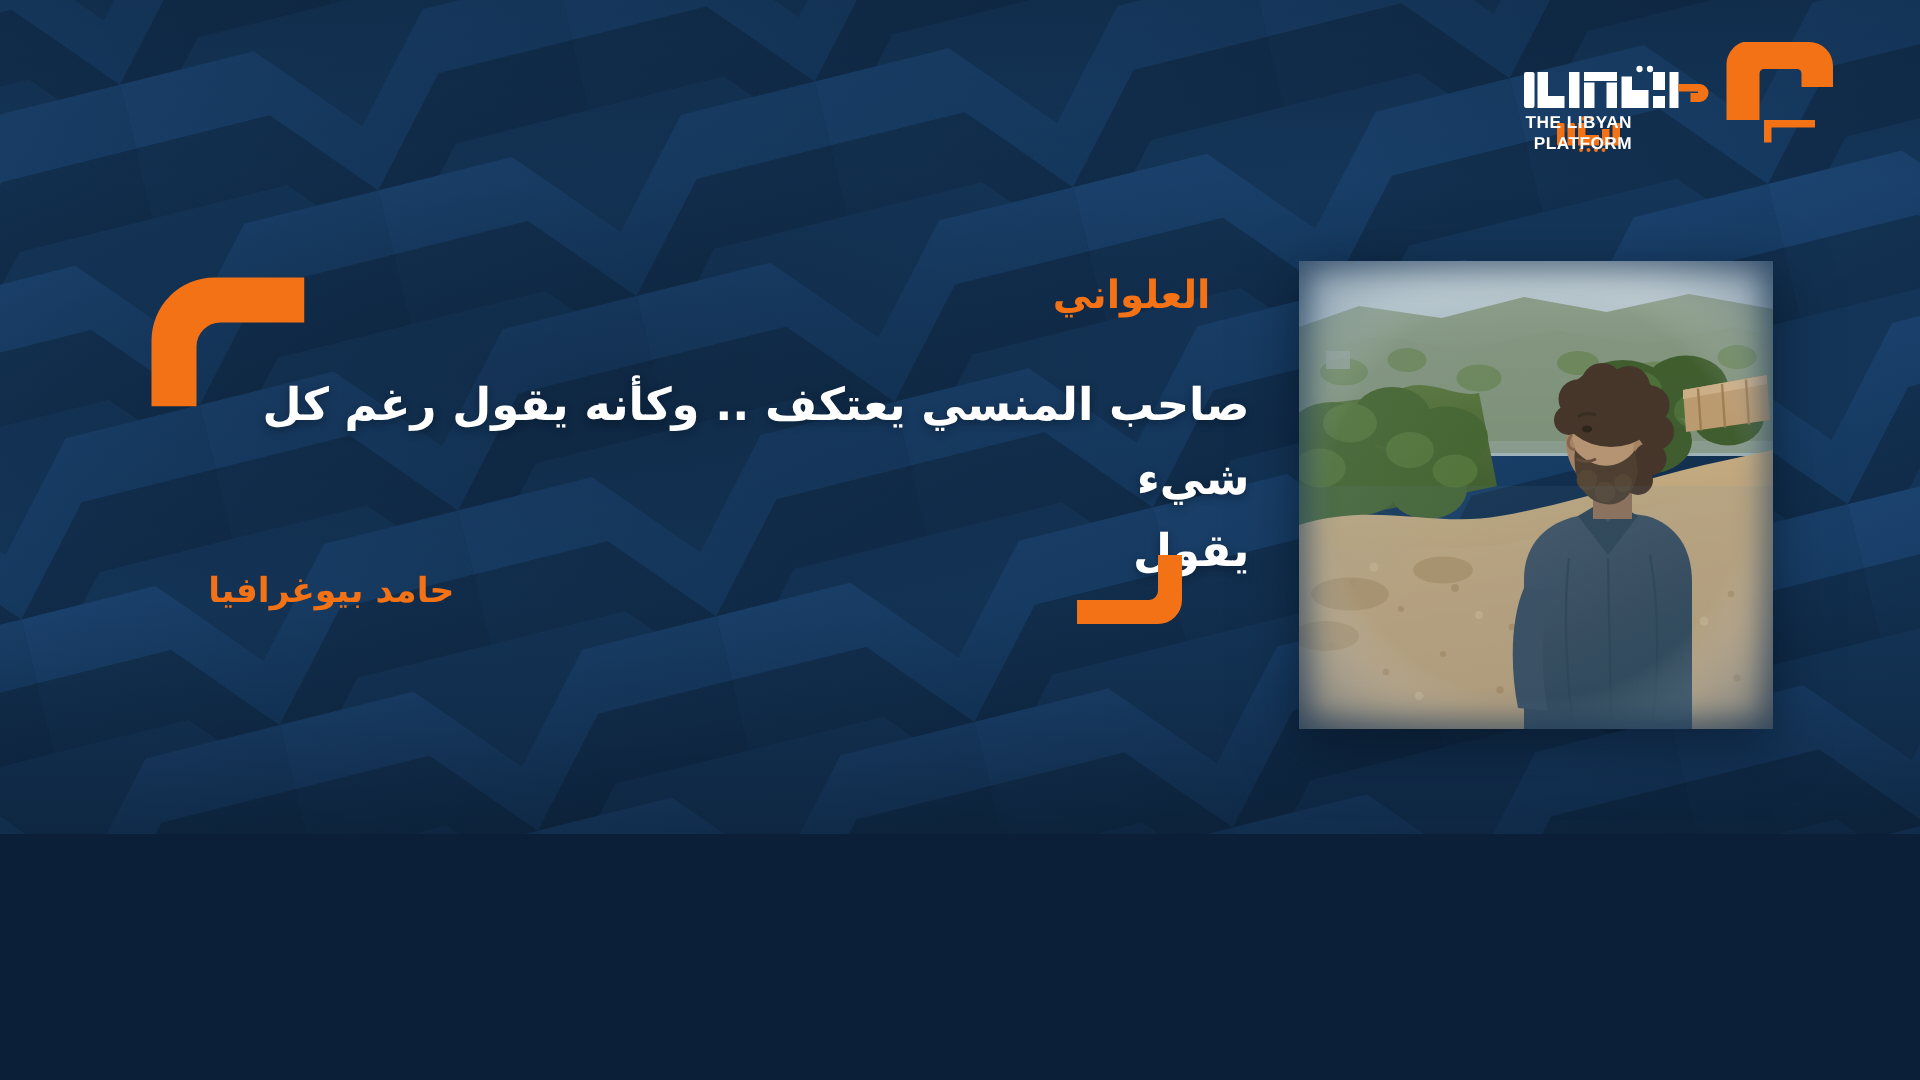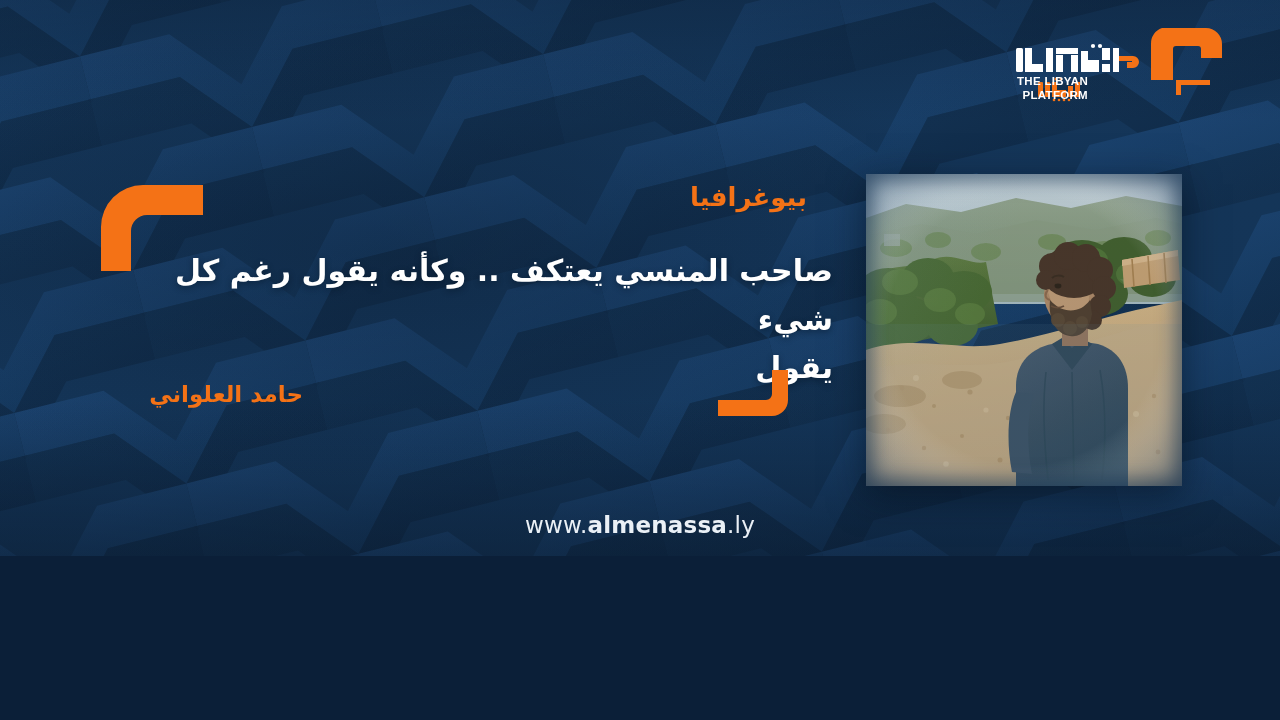--- a/index.html
+++ b/index.html
@@ -315,34 +315,34 @@
       <text x="90" y="77" fill="#ffffff" font-family="'Liberation Sans', sans-serif" font-size="11.5" font-weight="bold" letter-spacing="0.3">PLATFORM</text>
     </svg>
   </div>
 
   <div class="quote-open">
     <svg viewBox="0 0 104 88" width="104" height="88">
       <path d="M104,2 L104,32 L48,32 A16,16 0 0 0 32,48 L32,88 L2,88 L2,44 A42,42 0 0 1 44,2 Z" fill="#f47216"></path>
     </svg>
   </div>
 
-  <div class="category">بيوغرافيا</div>
+  <div class="category">العلواني</div>
 
   <div class="headline">
     <div>صاحب المنسي يعتكف .. وكأنه يقول رغم كل شيء</div>
     <div>يقول</div>
   </div>
 
   <div class="quote-close">
     <svg viewBox="0 0 74 48" width="74" height="48">
       <path d="M72,0 L72,30 A16,16 0 0 1 56,46 L2,46 L2,30 L50,30 A6,6 0 0 0 56,24 L56,0 Z" fill="#f47216"></path>
     </svg>
   </div>
 
-  <div class="author">حامد العلواني</div>
+  <div class="author">حامد بيوغرافيا</div>
 
   <div class="photo-frame">
     <svg viewBox="0 0 316 312" preserveAspectRatio="xMidYMid slice">
       <defs>
         <linearGradient id="sky" x1="0" y1="0" x2="0" y2="1">
           <stop offset="0%" stop-color="#c6d3d8"></stop>
           <stop offset="100%" stop-color="#a9bcc0"></stop>
         </linearGradient>
         <linearGradient id="hillFar" x1="0" y1="0" x2="0" y2="1">
           <stop offset="0%" stop-color="#93a48c"></stop>
@@ -500,17 +500,14 @@
         <path d="M185,132 C189,134 194,134 198,132" stroke="#6b4f38" stroke-width="1.8" fill="none"></path>
       </g>
 
       <rect y="150" width="316" height="162" fill="#6f97a8" opacity="0.10"></rect>
       <rect width="316" height="312" fill="url(#photoSoft)"></rect>
     </svg>
     <div class="photo-haze"></div>
     <div class="photo-edge"></div>
   </div>
 
-  <div class="footer-url">
-    <span class="u-pre">www.</span><span class="u-mid">almenassa</span><span class="u-post">.ly</span>
-  </div>
 
 </div>
 
 </body></html>

